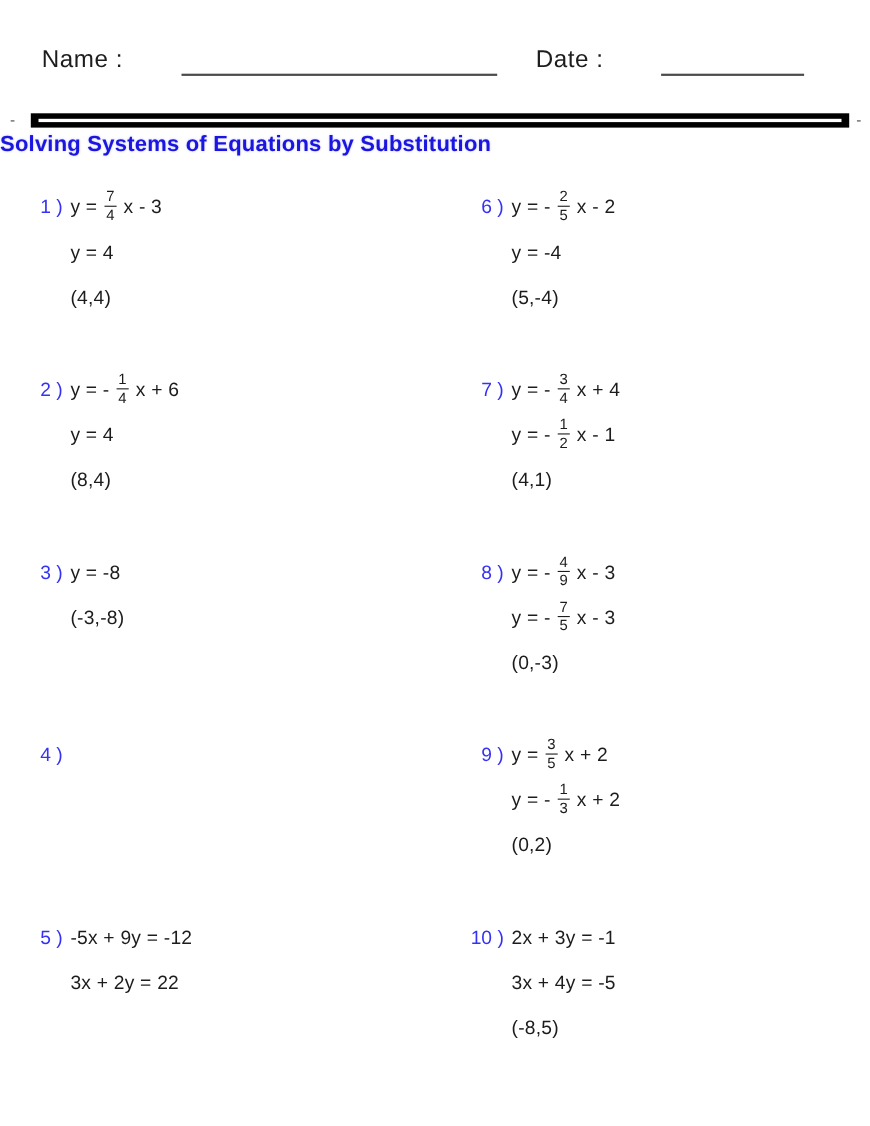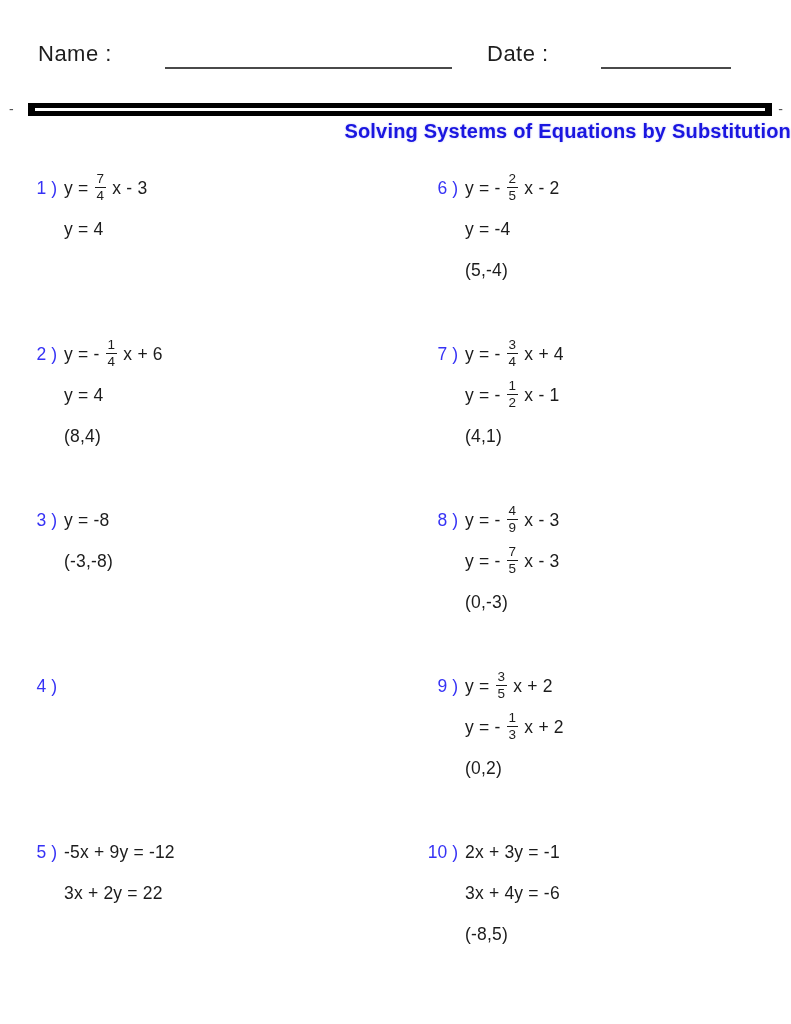--- a/index.html
+++ b/index.html
@@ -53,21 +53,21 @@
     background: #000;
   }
   .rule-bar .stripe {
     position: absolute; left: 7px; right: 7px; top: 5px; height: 3px;
     background: #fff;
   }
 
   
   .title {
     position: absolute; top: 120px; left: 0; right: 0;
-    text-align: right;
+    text-align: left;
     font-size: 20px; font-weight: bold;
     color: var(--title-color, #1a16e0);
     text-shadow: 0 0 2px rgba(60, 60, 230, 0.35);
     letter-spacing: 0.2px;
   }
 
   
   .problems-grid {
     position: absolute; top: 168px; left: 0; right: 0;
     display: grid;
@@ -125,20 +125,21 @@
   </div>
 
   <div class="title">Solving Systems of Equations by Substitution</div>
 
   <div class="problems-grid">
   <div class="problem">
     <span class="problem-number">1 )</span>
     <div class="problem-lines">
           <div class="eq-line"><span class="eq-text">y = </span><span class="frac"><span class="num">7</span><span class="den">4</span></span><span class="eq-text"> x - 3</span></div>
           <div class="eq-line"><span class="eq-text">y = 4</span></div>
+          <div class="eq-line answer">(4,4)</div>
         </div>
   </div>
 
   <div class="problem">
     <span class="problem-number">2 )</span>
     <div class="problem-lines">
           <div class="eq-line"><span class="eq-text">y = - </span><span class="frac"><span class="num">1</span><span class="den">4</span></span><span class="eq-text"> x + 6</span></div>
           <div class="eq-line"><span class="eq-text">y = 4</span></div>
           <div class="eq-line answer">(8,4)</div>
         </div>
@@ -199,19 +200,19 @@
           <div class="eq-line"><span class="eq-text">y = </span><span class="frac"><span class="num">3</span><span class="den">5</span></span><span class="eq-text"> x + 2</span></div>
           <div class="eq-line"><span class="eq-text">y = - </span><span class="frac"><span class="num">1</span><span class="den">3</span></span><span class="eq-text"> x + 2</span></div>
           <div class="eq-line answer">(0,2)</div>
         </div>
   </div>
 
   <div class="problem">
     <span class="problem-number">10 )</span>
     <div class="problem-lines">
           <div class="eq-line"><span class="eq-text">2x + 3y = -1</span></div>
-          <div class="eq-line"><span class="eq-text">3x + 4y = -6</span></div>
+          <div class="eq-line"><span class="eq-text">3x + 4y = -5</span></div>
           <div class="eq-line answer">(-8,5)</div>
         </div>
   </div>
 </div>
 
 </div>
 
 </body></html>

